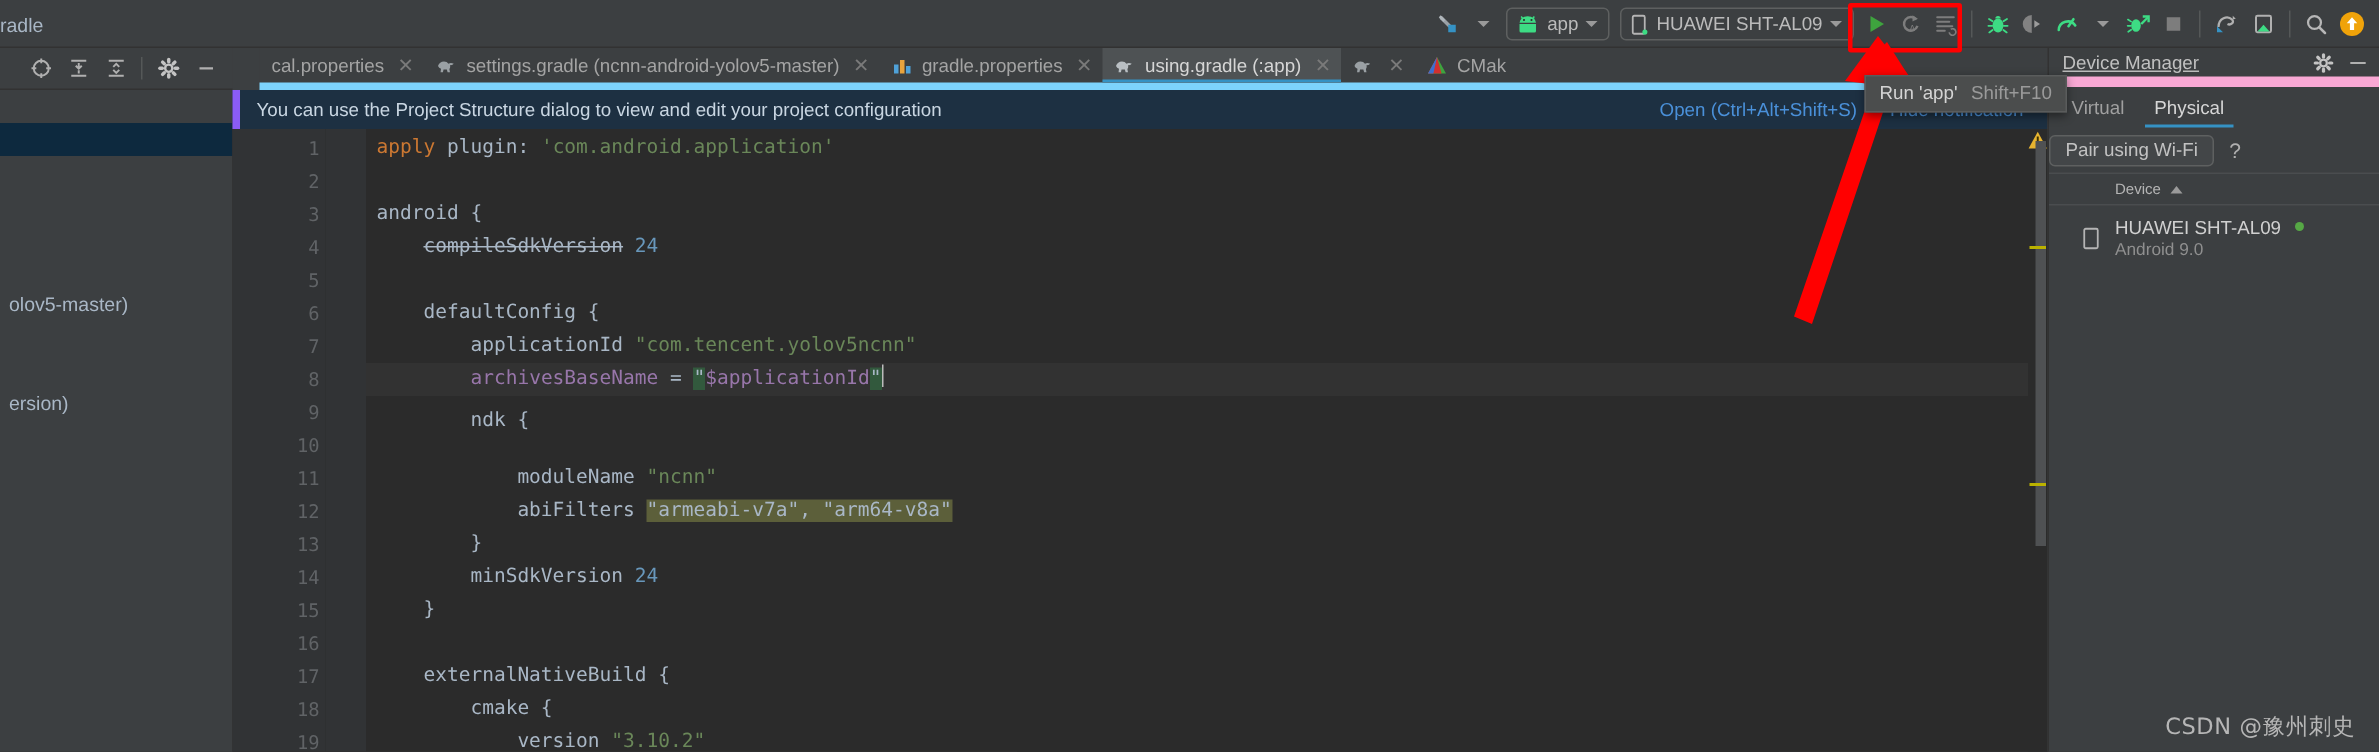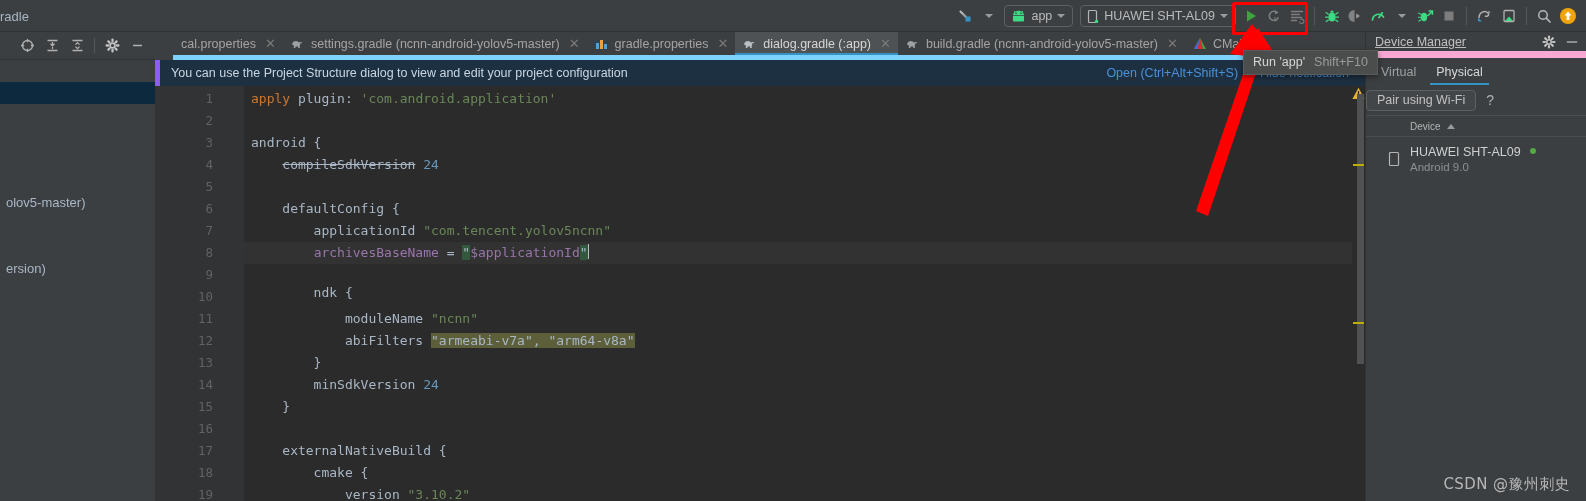--- a/index.html
+++ b/index.html
@@ -425,30 +425,29 @@
     </span>
     <span>gradle.properties</span>
     <span class="tclose">✕</span>
   </div>
   <div class="tab active">
     <span class="tab-ico">
       <svg width="14" height="11" viewBox="0 0 14 11">
           <path d="M1 6 q1-3 4-3 q2 0 3 1.5 q1.5-1 3.5 0 q-1 1-2.5 1 q.6 1.6-.4 2.6 l.4 2 h-1.6 l-.5-1.7 h-2.2 l-.4 1.7 h-1.6 l.3-2.3 q-1.4-.5-2-1.8 z" fill="#b9bfc3"></path>
         </svg>
     </span>
-    <span>dialog.gradle (:app)</span>
+    <span>using.gradle (:app)</span>
     <span class="tclose">✕</span>
   </div>
   <div class="tab">
     <span class="tab-ico">
       <svg width="14" height="11" viewBox="0 0 14 11">
           <path d="M1 6 q1-3 4-3 q2 0 3 1.5 q1.5-1 3.5 0 q-1 1-2.5 1 q.6 1.6-.4 2.6 l.4 2 h-1.6 l-.5-1.7 h-2.2 l-.4 1.7 h-1.6 l.3-2.3 q-1.4-.5-2-1.8 z" fill="#9aa0a4"></path>
         </svg>
     </span>
-    <span>build.gradle (ncnn-android-yolov5-master)</span>
     <span class="tclose">✕</span>
   </div>
   <div class="tab">
     <span class="tab-ico">
       <svg width="14" height="13" viewBox="0 0 14 13">
         <path d="M7 1 L13 12 L1 12 Z" fill="#3ea33e"></path>
         <path d="M7 1 L10 12 L1 12 Z" fill="#d03030"></path>
         <path d="M7 1 L4.6 12 L1 12 Z" fill="#3b6fd0"></path>
       </svg>
     </span>
@@ -524,21 +523,21 @@
       <div class="cline" style="top: 2px;"><span class="kw">apply </span><span class="fn">plugin</span><span class="fn">: </span><span class="str">'com.android.application'</span></div>
       <div class="cline" style="top: 24px;"></div>
       <div class="cline" style="top: 46px;"><span class="fn">android {</span></div>
       <div class="cline" style="top: 68px;"><span class="fn">    </span><span class="strike">compileSdkVersion</span><span class="fn"> </span><span class="num">24</span></div>
       <div class="cline" style="top: 90px;"></div>
       <div class="cline" style="top: 112px;"><span class="fn">    defaultConfig {</span></div>
       <div class="cline" style="top: 134px;"><span class="fn">        applicationId </span><span class="str">"com.tencent.yolov5ncnn"</span></div>
       <div class="cur-line" style="top: 156px;"></div>
       <div class="cline" style="top: 156px;"><span class="fn">        </span><span class="prop">archivesBaseName</span><span class="fn"> = </span><span class="hl-str">"</span><span class="prop">$applicationId</span><span class="hl-str">"</span><span class="caret-bar"></span></div>
       <div class="cline" style="top: 178px;"></div>
-      <div class="cline" style="top: 196px;"><span class="fn">        ndk {</span></div>
+      <div class="cline" style="top: 184px;"><span class="fn">        ndk {</span></div>
       <div class="cline" style="top: 222px;"><span class="fn">            moduleName </span><span class="str">"ncnn"</span></div>
       <div class="cline" style="top: 244px;"><span class="fn">            abiFilters </span><span class="hl-green">"armeabi-v7a", "arm64-v8a"</span></div>
       <div class="cline" style="top: 266px;"><span class="fn">        }</span></div>
       <div class="cline" style="top: 288px;"><span class="fn">        minSdkVersion </span><span class="num">24</span></div>
       <div class="cline" style="top: 310px;"><span class="fn">    }</span></div>
       <div class="cline" style="top: 332px;"></div>
       <div class="cline" style="top: 354px;"><span class="fn">    externalNativeBuild {</span></div>
       <div class="cline" style="top: 376px;"><span class="fn">        cmake {</span></div>
       <div class="cline" style="top: 398px;"><span class="fn">            version </span><span class="str">"3.10.2"</span></div>
     </div>

